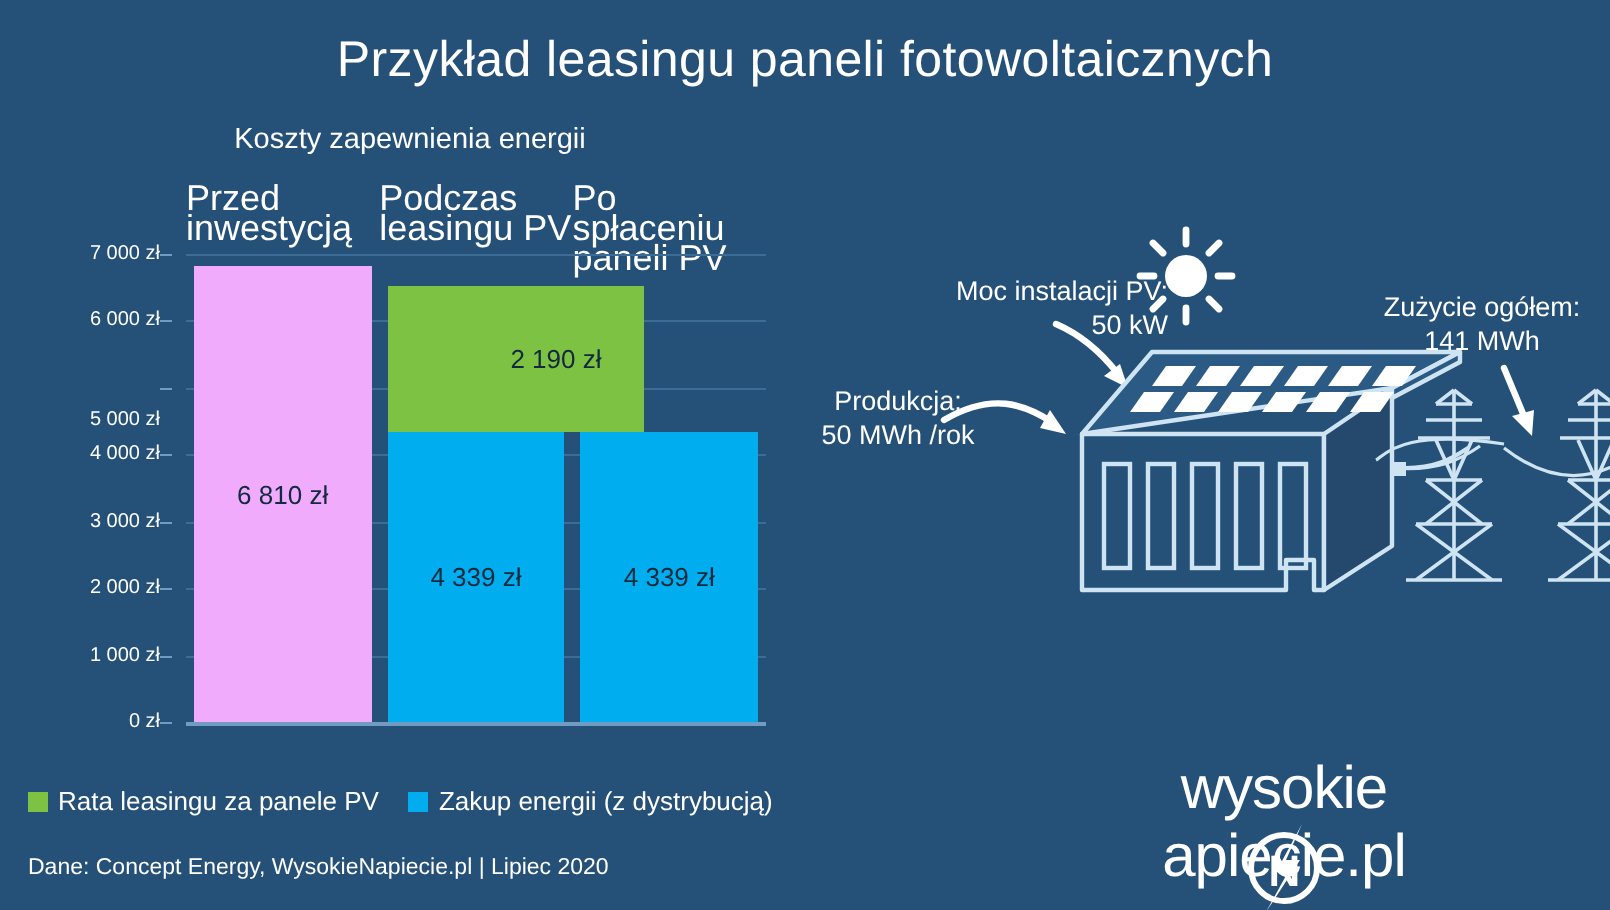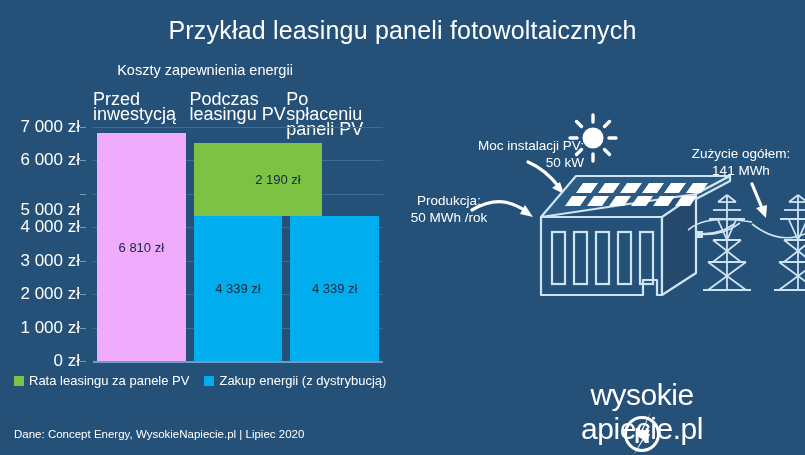--- a/index.html
+++ b/index.html
@@ -45,38 +45,38 @@
   }
   .gridline{
     position:absolute;left:0;width:290px;height:1px;
     background:#3b6d96;
   }
   .axisline{
     position:absolute;left:0;width:290px;height:1.5px;
     background:#6f9cc0;
   }
   .yticks{position:absolute;left:0;top:127px;width:86px;height:234px;}
-  .ytickrow{position:absolute;right:6px;transform:translateY(-50%);font-size:17px;white-space:nowrap;}
+  .ytickrow{position:absolute;right:6px;transform:translateY(-50%);font-size:10px;white-space:nowrap;}
   .ystub{position:absolute;width:6px;height:1px;background:#6f9cc0;right:0;}
 
   .bar{
     position:absolute;bottom:0;
     box-sizing:border-box;
   }
   .seg{
     position:absolute;left:0;width:100%;
     display:flex;align-items:center;justify-content:center;
     font-size:13px;color:#13293d;white-space:nowrap;
   }
   .seg.blue{background:#00AEEF;}
   .seg.green{background:#7DC242;}
 
   
   .legend{
-    position:absolute;left:14px;top:373px;
+    position:absolute;left:14px;top:393px;
     display:flex;align-items:center;gap:6px;
     font-size:13px;color:#ffffff;white-space:nowrap;
   }
   .legend .entry{display:flex;align-items:center;gap:5px;margin-right:9px;}
   .swatch{width:10px;height:10px;display:inline-block;}
 
   .source{
     position:absolute;left:14px;top:428px;
     font-size:11.5px;color:#ffffff;white-space:nowrap;
   }

